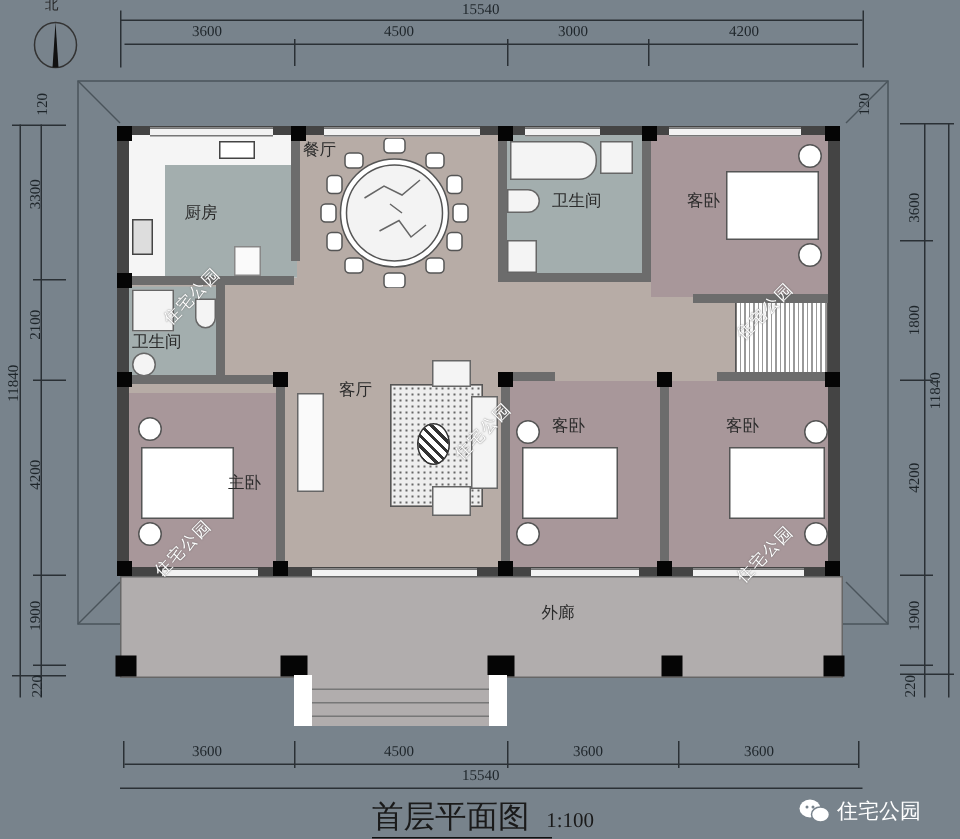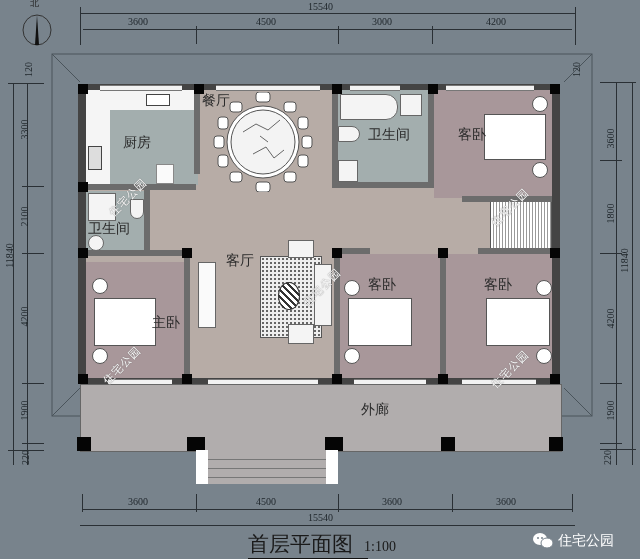--- a/index.html
+++ b/index.html
@@ -2,21 +2,21 @@
 <html><head>
 <meta charset="utf-8">
 <style>
   html,body{margin:0;padding:0;}
   body{width:640px;height:559px;background:#78838c;position:relative;overflow:hidden;font-family:"DejaVu Serif","Liberation Serif",serif;}
   .abs{position:absolute;}
   .dimtxt{position:absolute;font-size:10px;color:#1e252a;font-family:"Liberation Serif","DejaVu Serif",serif;white-space:nowrap;}
   .vtxt{transform:rotate(-90deg);transform-origin:center;}
   .line{position:absolute;background:#2a3035;}
   .tick{position:absolute;background:#2a3035;}
-  .room-label{position:absolute;font-size:14px;color:#2b2b2b;font-family:"DejaVu Sans","Liberation Sans",sans-serif;white-space:nowrap;}
+  .room-label{position:absolute;font-size:11px;color:#2b2b2b;font-family:"DejaVu Sans","Liberation Sans",sans-serif;white-space:nowrap;}
   .wall{position:absolute;background:#6c6c6c;}
   .col{position:absolute;background:#050505;}
   .win{position:absolute;background:#f2f2f2;border-top:1px solid #777;border-bottom:1px solid #777;}
   .watermark{position:absolute;font-size:11px;color:#fff;font-family:"DejaVu Sans",sans-serif;transform:rotate(-45deg);white-space:nowrap;text-shadow:0 0 1px #555;letter-spacing:1px;}
 </style>
 </head>
 <body>
 
 <div class="abs" style="left:20px;top:0;width:32px;height:52px;">
   <div class="abs" style="left:10px;top:-3px;font-size:9px;color:#222;font-family:'DejaVu Sans',sans-serif;">北</div>

